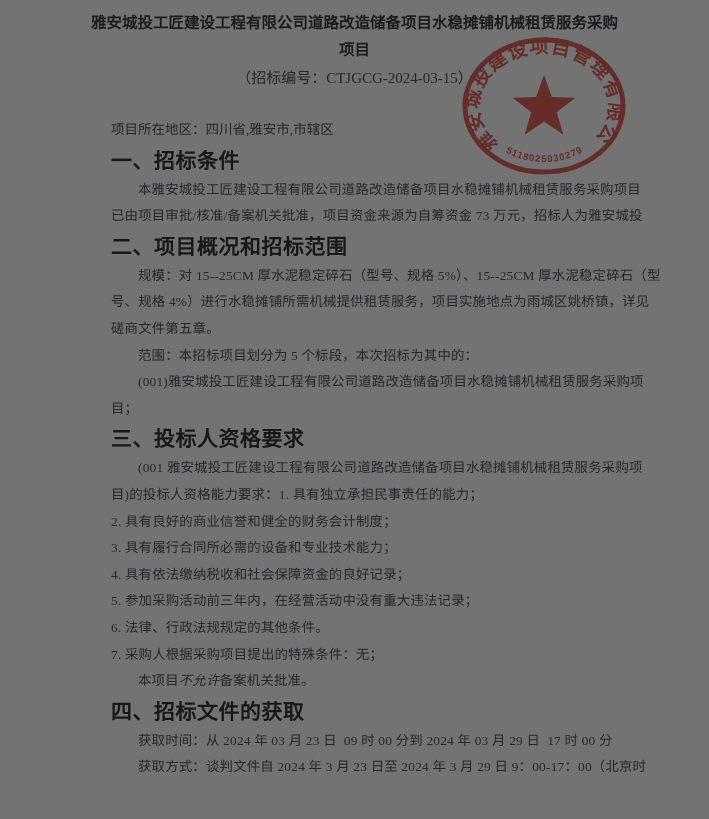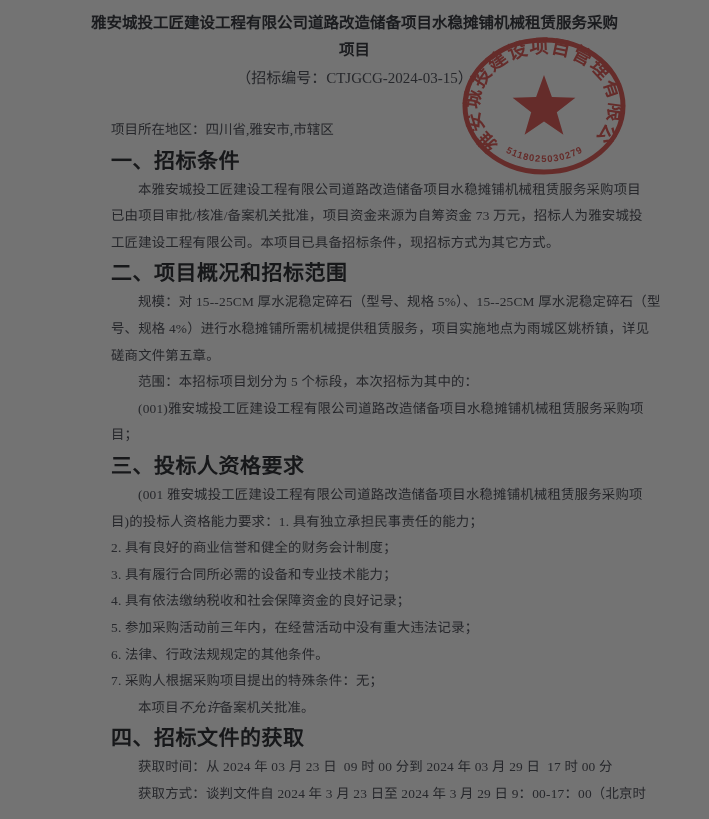--- a/index.html
+++ b/index.html
@@ -109,21 +109,20 @@
     </svg>
   </div>
 
   <div class="body-text">
 
     <div class="location-line">项目所在地区：四川省,雅安市,市辖区</div>
 
     <div class="section-heading">一、招标条件</div>
     <div class="line indent">本雅安城投工匠建设工程有限公司道路改造储备项目水稳摊铺机械租赁服务采购项目</div>
     <div class="line">已由项目审批/核准/备案机关批准，项目资金来源为自筹资金 73 万元，招标人为雅安城投</div>
-    <div class="line">工匠建设工程有限公司。本项目已具备招标条件，现招标方式为其它方式。</div>
 
     <div class="section-heading">二、项目概况和招标范围</div>
     <div class="line indent">规模：对 15--25CM 厚水泥稳定碎石（型号、规格 5%）、15--25CM 厚水泥稳定碎石（型</div>
     <div class="line">号、规格 4%）进行水稳摊铺所需机械提供租赁服务，项目实施地点为雨城区姚桥镇，详见</div>
     <div class="line">磋商文件第五章。</div>
     <div class="line indent">范围：本招标项目划分为 5 个标段，本次招标为其中的：</div>
     <div class="line indent">(001)雅安城投工匠建设工程有限公司道路改造储备项目水稳摊铺机械租赁服务采购项</div>
     <div class="line">目；</div>
 
     <div class="section-heading">三、投标人资格要求</div>

